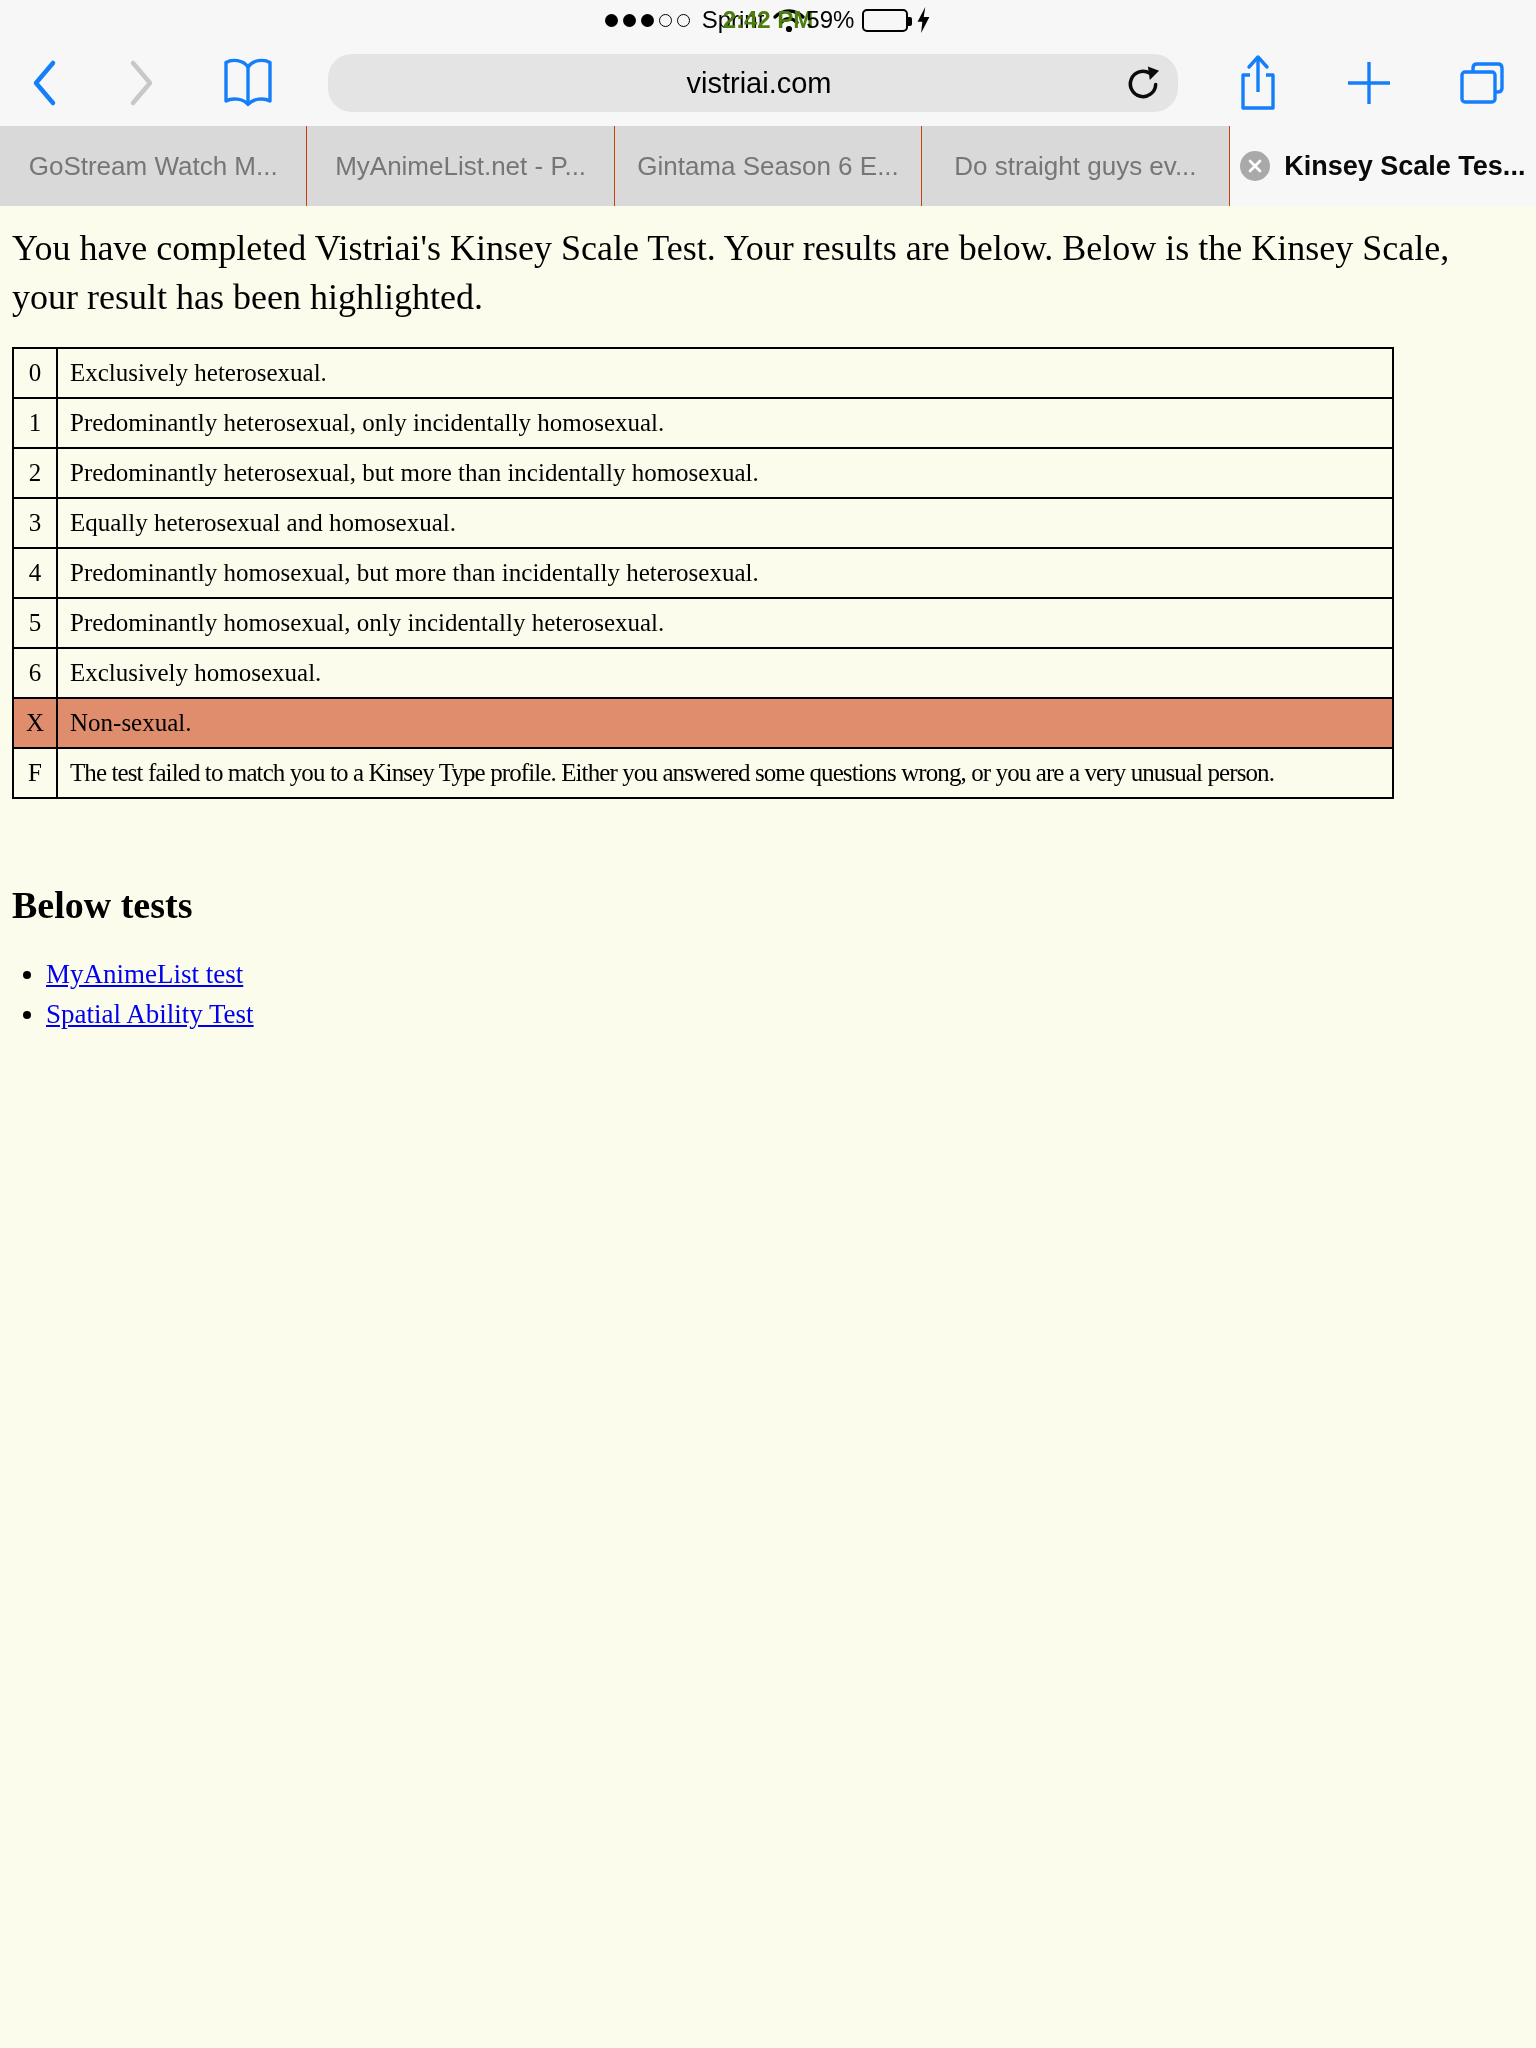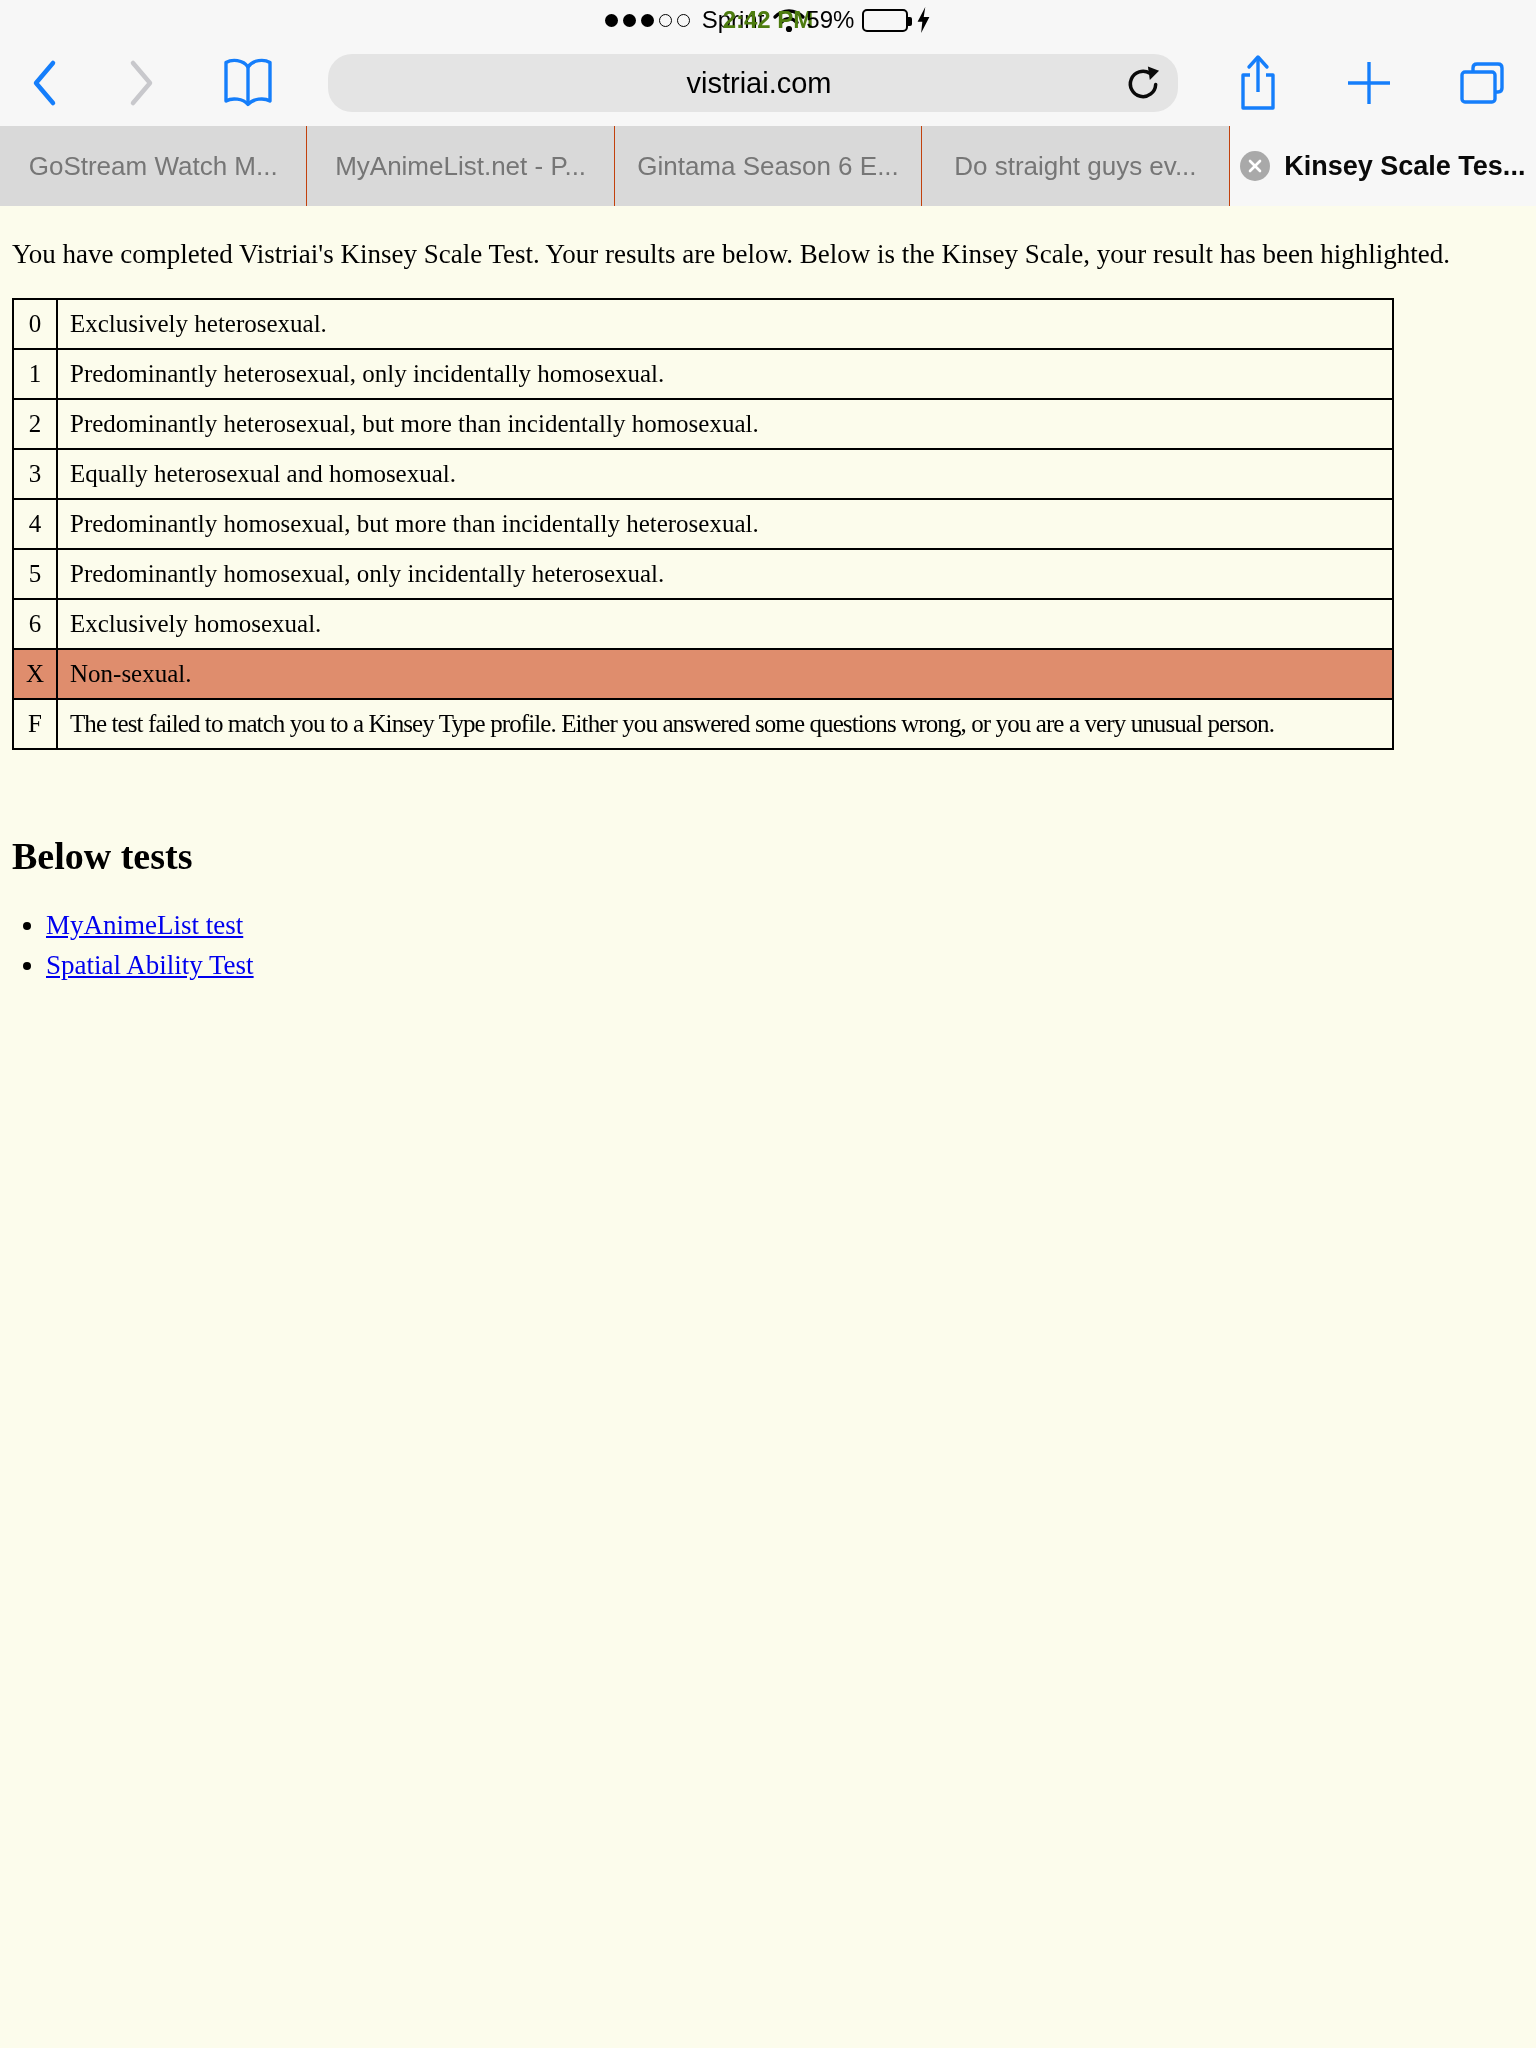--- a/index.html
+++ b/index.html
@@ -33,21 +33,21 @@
   .tab-bar { height:80px; display:flex; background:#D9D9D9; }
   .tab { flex:1; display:flex; align-items:center; justify-content:center; gap:14px; overflow:hidden; border-right:1px solid #c2410c; }
   .tab:last-child { border-right:none; }
   .tab-label { font-size:26px; color:#767676; white-space:nowrap; }
   .tab.active { background:#F7F7F7; border-right:none; }
   .tab.active .tab-label { color:#0A0A0A; font-weight:600; font-size:27px; }
   .tab-close { width:30px; height:30px; border-radius:50%; background:#A9A9A9; display:flex; align-items:center; justify-content:center; flex:none; }
 
   
   .content { background:#FCFCEC; height:calc(2048px - 40px - 86px - 80px); padding:12px 14px 0 12px; font-family:"Liberation Serif", serif; color:#000; }
-  .intro { font-size:27px; line-height:1.35; max-width:1496px; margin-top:18px; }
+  .intro { font-size:36px; line-height:1.35; max-width:1496px; margin-top:6px; }
   table.kinsey { border-collapse:collapse; table-layout:fixed; width:1382px; margin-top:26px; border:2px solid #000; }
   table.kinsey td { border:2px solid #000; font-size:25px; padding:10px 12px; white-space:nowrap; overflow:hidden; }
   td.kcell { width:44px; text-align:center; padding:10px 4px; }
   tr.highlight td { background:#DF8D6D; }
   td.tight { letter-spacing:-0.9px; }
   h2.other { font-size:38px; font-weight:bold; margin-top:84px; }
   ul.tests { margin-top:32px; padding-left:34px; }
   ul.tests li { font-size:27px; margin-bottom:9px; }
   ul.tests a { color:#0000EE; text-decoration:underline; }
 </style>

